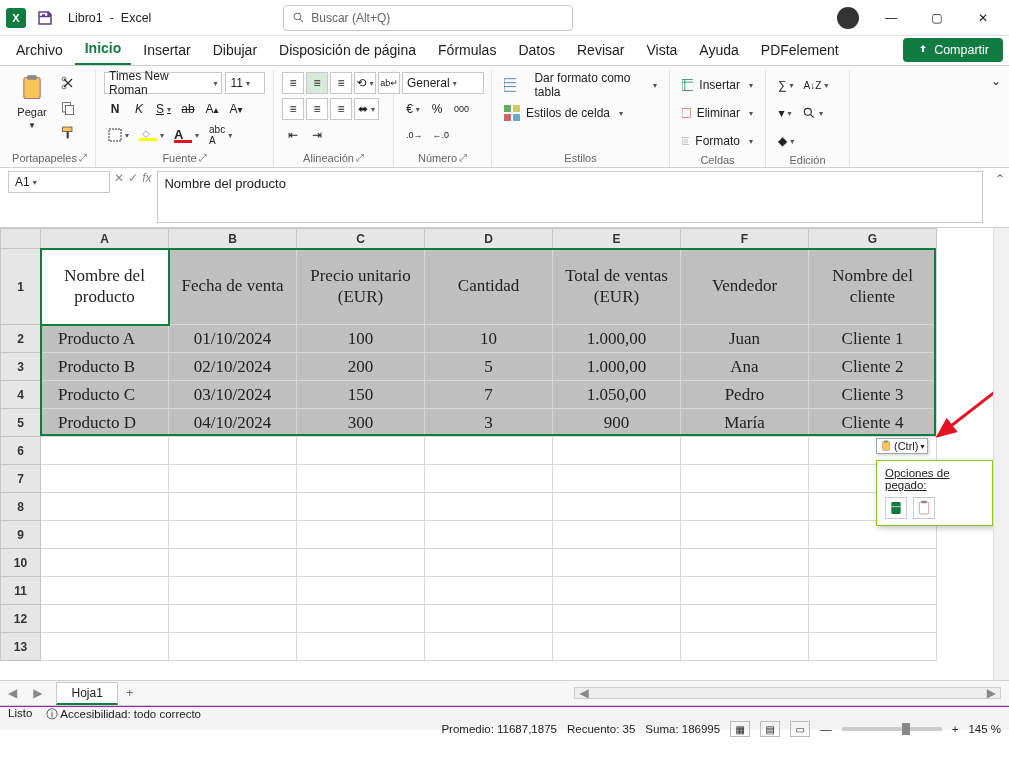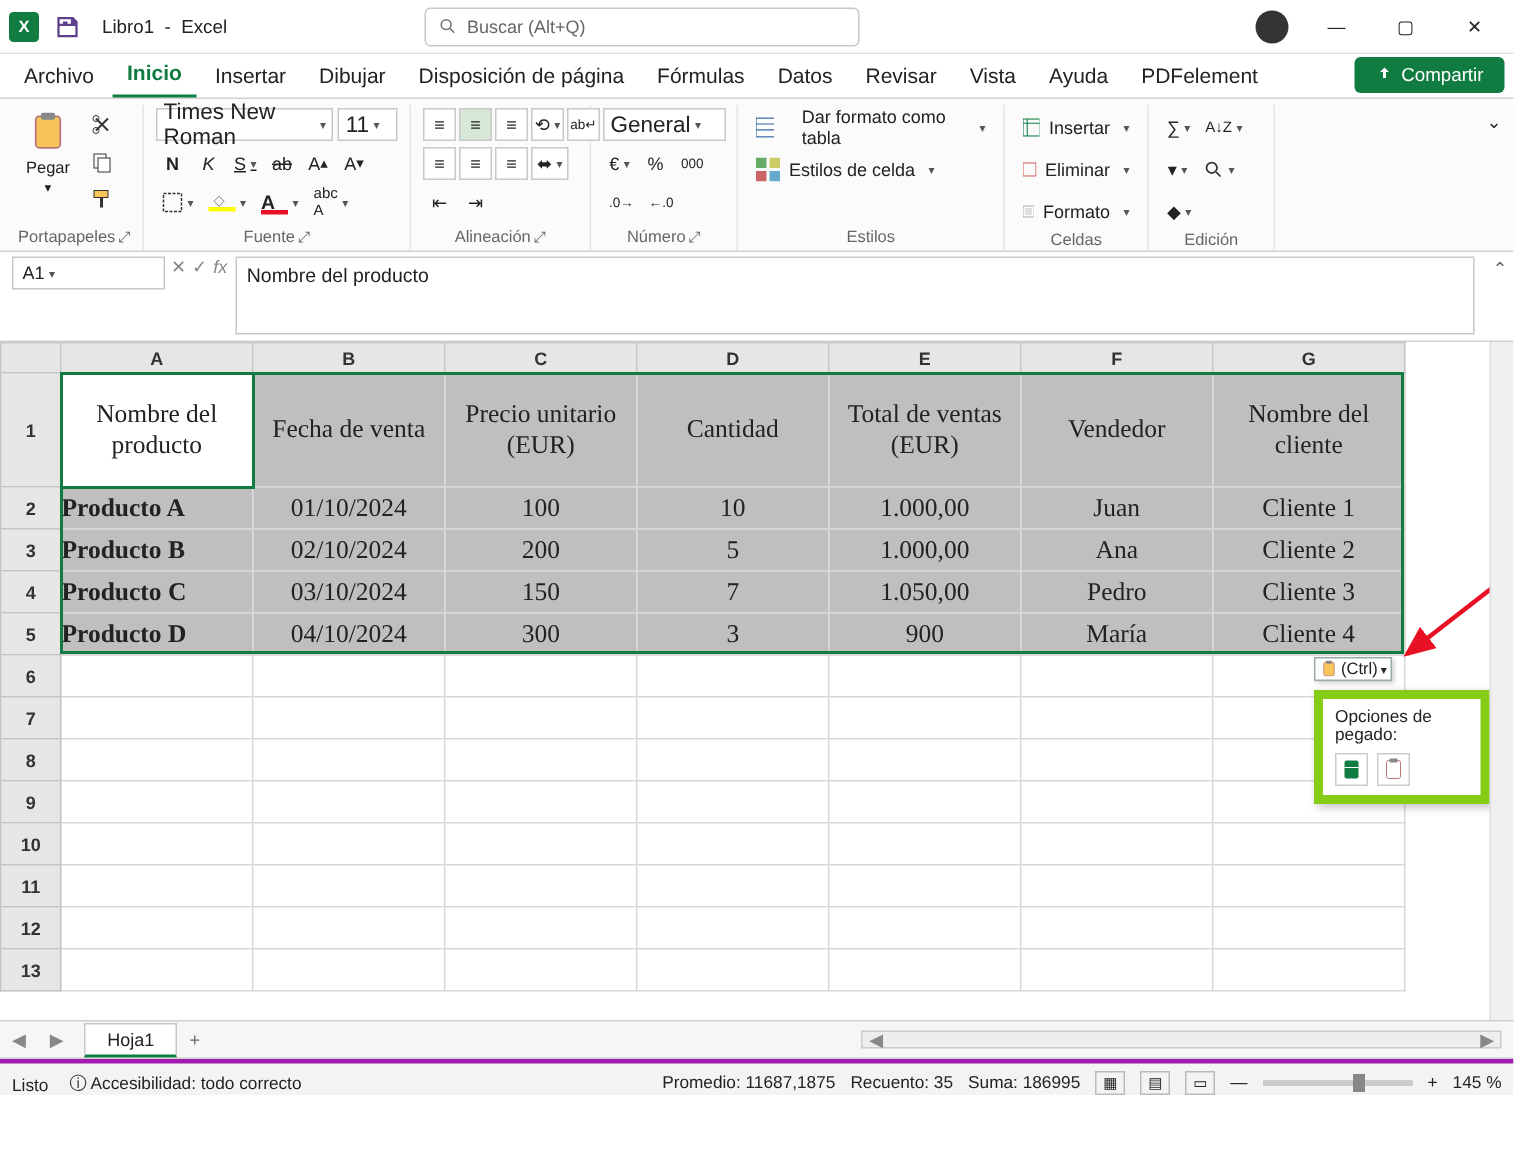--- a/index.html
+++ b/index.html
@@ -20,21 +20,21 @@
   .ribbon { height:102px; background:#fbfbfb; border-bottom:1px solid #d0d0d0; display:flex; padding:4px 4px 0 4px;}
   .rgroup { border-right:1px solid #e5e5e5; padding:2px 8px 0 8px; display:flex; flex-direction:column;}
   .rgroup:last-child { border-right:none; }
   .rgroup-body { flex:1; display:flex; gap:4px;}
   .rgroup-label { font-size:11px; color:#666; text-align:center; padding:2px 0 3px 0; display:flex; justify-content:center; align-items:center; gap:2px;}
   .dlg-launch { font-size:10px; color:#666;}
   .btncol { display:flex; flex-direction:column; gap:3px; align-items:center;}
   .rbtn { height:22px; min-width:22px; border:1px solid transparent; display:flex; align-items:center; justify-content:center; padding:0 3px; font-size:12px; background:transparent;}
   .rbtn.bordered { border-color:#c8c8c8; background:#fff;}
   .paste-big { width:40px; display:flex; flex-direction:column; align-items:center; gap:2px; font-size:11px;}
-  .sel { border:1px solid #c8c8c8; background:#fff; height:22px; padding:0 4px; display:flex; align-items:center; font-size:15px;}
+  .sel { border:1px solid #c8c8c8; background:#fff; height:22px; padding:0 4px; display:flex; align-items:center; font-size:12px;}
   .caret::after { content:"▾"; font-size:8px; margin-left:3px; color:#555;}
   .italic { font-style:italic;}
   .underline { text-decoration:underline;}
   .strike { text-decoration:line-through;}
   .color-bar { width:18px; height:3px; margin-top:-2px;}
   .namebox-row { height:60px; border-bottom:1px solid #d0d0d0; display:flex; align-items:flex-start;}
   .name-box { width:102px; height:22px; border:1px solid #c8c8c8; margin:3px 4px 0 8px; padding:0 6px; display:flex; align-items:center; font-size:12px; background:#fff;}
   .fx-controls { display:flex; align-items:center; gap:4px; padding-top:3px; color:#888;}
   .formula-box { flex:1; border:1px solid #c8c8c8; margin:3px 8px 0 6px; height:52px; padding:4px 6px; font-size:13px; font-family:"Times New Roman",serif; background:#fff;}
   .collapse-fx { width:18px; text-align:center; padding-top:4px; color:#666; cursor:default;}
@@ -42,36 +42,36 @@
   .grid-scroll { overflow:hidden; flex:1; position:relative;}
   table.sheet { border-collapse:collapse; table-layout:fixed;}
   .col-head, .row-head, .corner { background:#e6e6e6; border:1px solid #c4c4c4; font-size:12px; text-align:center; color:#333;}
   .corner { width:40px; height:20px;}
   .col-head { height:20px;}
   .row-head { width:40px;}
   td.cell { border:1px solid #d8d8d8; height:28px; font-family:"Times New Roman",serif; font-size:17px; padding:0 6px; text-align:center; vertical-align:middle;}
   tr.hdr td.cell { background:#bfbfbf; height:76px; font-size:17px; line-height:1.2;}
   tr.data td.cell { background:#bfbfbf;}
   td.cell.active { background:#fff !important; outline:2px solid #107c41; outline-offset:-1px;}
-  td.cell.lefttxt { text-align:left; padding-left:0;font-weight:bold;}
+  td.cell.lefttxt { text-align:left; padding-left:17px;}
   .sel-border { position:absolute; border:2px solid #107c41; pointer-events:none;}
   .vscroll { width:16px; background:#f0f0f0; border-left:1px solid #ddd;}
   .paste-tag { position:absolute; background:#fff; border:1px solid #9aa; font-size:11px; display:flex; align-items:center; gap:2px; padding:1px 3px; box-shadow:1px 1px 3px rgba(0,0,0,.2);}
-  .paste-opts { position:absolute; background:#fff; border:6px solid #84cc16; padding:6px 8px; box-shadow:2px 2px 6px rgba(0,0,0,.25);}
+  .paste-opts { position:absolute; background:#fff; border:1px solid #84cc16; padding:6px 8px; box-shadow:2px 2px 6px rgba(0,0,0,.25);text-decoration:underline;}
   .paste-opts .ttl { font-size:11.5px; margin-bottom:6px;}
   .paste-opts .row { display:flex; gap:6px;}
   .paste-opts .opt { width:22px; height:22px; border:1px solid #ccc; display:flex; align-items:center; justify-content:center;}
   .red-arrow { position:absolute; pointer-events:none;}
   .tabs-row { height:26px; border-top:1px solid #d0d0d0; border-bottom:1px solid #d0d0d0; display:flex; align-items:center; background:#f6f6f6;}
   .tab-nav { padding:0 8px; color:#888;}
   .sheet-tab { background:#fff; border:1px solid #c8c8c8; border-bottom:2px solid #107c41; padding:3px 14px; font-size:12px; margin-left:6px;}
   .add-sheet { width:24px; text-align:center; color:#666;}
   .hscroll { flex:1; margin:0 8px; height:12px; background:#eee; border:1px solid #ccc; display:flex; align-items:center;}
   .hscroll-thumb { height:100%; background:#c5c5c5;}
-  .statusbar { height:24px; background:#f3f3f3; border-top:3px solid #a21caf; display:flex; align-items:flex-end; font-size:11.5px; padding:0 8px; gap:14px;}
+  .statusbar { height:24px; background:#f3f3f3; border-top:1px solid #a21caf; display:flex; align-items:flex-start; font-size:11.5px; padding:0 8px; gap:14px;}
   .statusbar .right { margin-left:auto; display:flex; align-items:center; gap:10px;margin-top:14px;}
   .vb { width:20px; height:16px; border:1px solid #bbb; display:flex; align-items:center; justify-content:center; font-size:10px;}
   .zoom-slider { width:100px; height:4px; background:#ccc; position:relative;}
   .zoom-slider .knob { position:absolute; width:8px; height:12px; background:#888; top:-4px; left:60%;}
   .row3 { display:flex; gap:2px; }
   svg { display:block; }
 </style>
 </head>
 <body>
 

